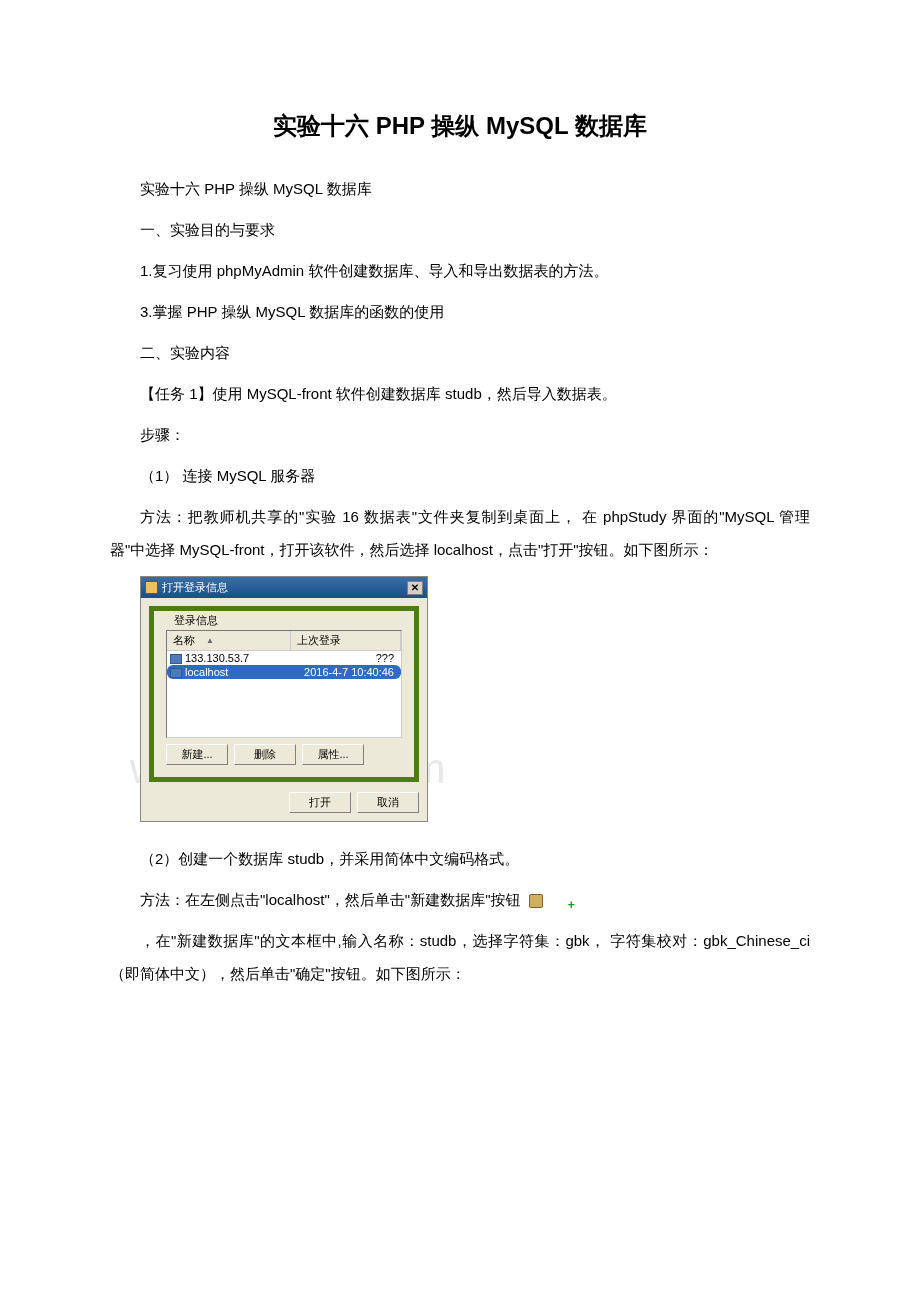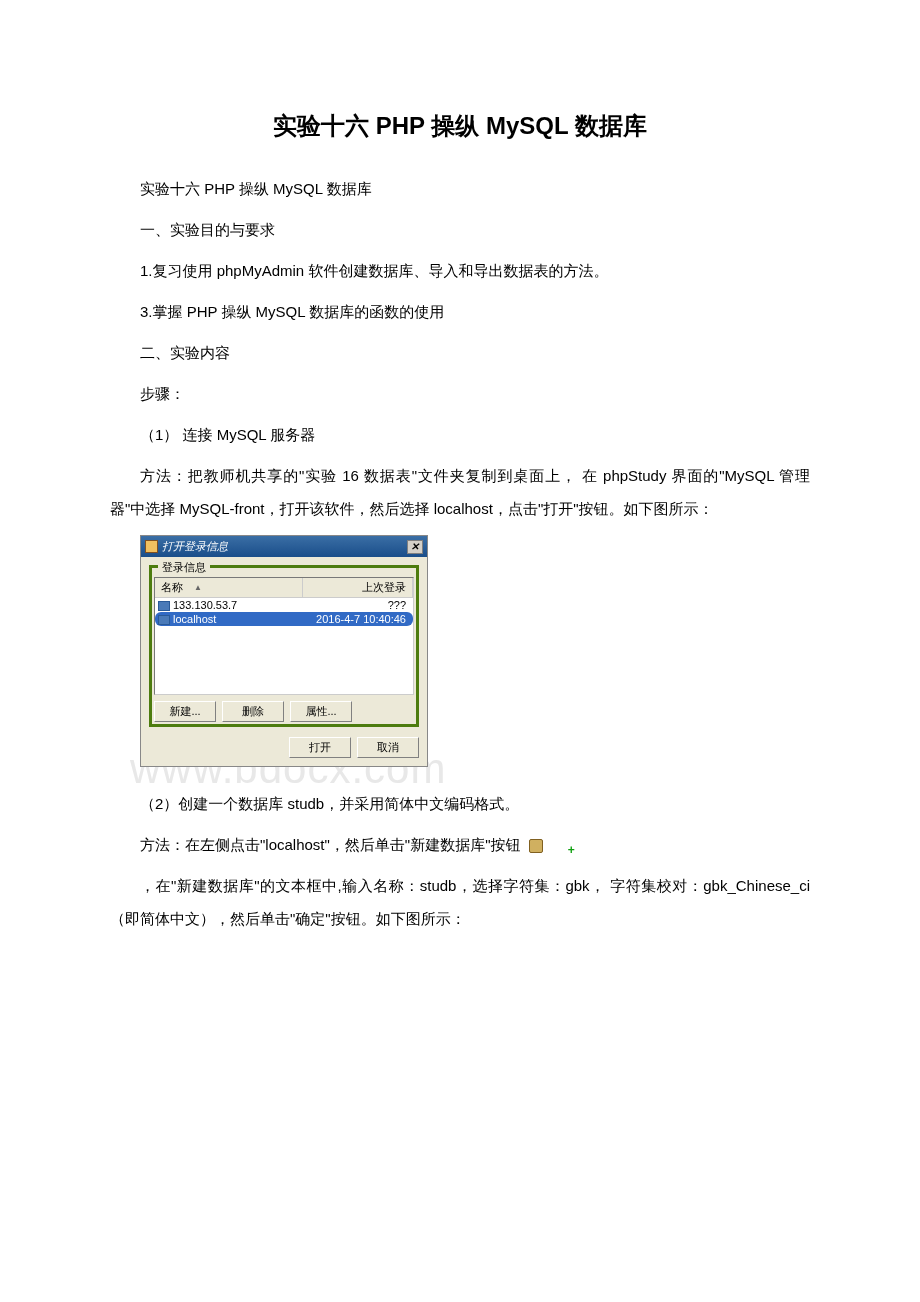--- a/index.html
+++ b/index.html
@@ -53,21 +53,20 @@
       font-size: 11px;
       font-family: SimSun, sans-serif;
     }
     .dialog-titlebar {
       background: linear-gradient(to bottom, #3a6ea5, #1a4e8a);
       color: #fff;
       padding: 3px 4px;
       display: flex;
       align-items: center;
       justify-content: space-between;
-      font-style: italic;
     }
     .dialog-titlebar-left {
       display: flex;
       align-items: center;
       gap: 4px;
     }
     .dialog-icon {
       width: 13px;
       height: 13px;
       background: #f0c060;
@@ -82,22 +81,22 @@
       align-items: center;
       justify-content: center;
       font-size: 10px;
       color: #000;
       font-weight: bold;
     }
     .dialog-body {
       padding: 8px;
     }
     .fieldset {
-      border: 3px solid #4d7c0f;
-      padding: 2px;
+      border: 5px solid #4d7c0f;
+      padding: 12px;
     }
     .fieldset-label {
       background: #ece9d8;
       position: relative;
       top: -10px;
       left: 4px;
       padding: 0 4px;
       display: inline-block;
     }
     .list-table {
@@ -120,24 +119,24 @@
       display: flex;
       align-items: center;
       gap: 11px;
     }
     .sort-arrow {
       font-size: 8px;
       color: #666;
     }
     .list-header-col.login {
       width: 110px;
-      text-align: right;
+      text-align: left;
     }
     .list-rows {
-      height: 96px;
+      height: 86px;
     }
     .list-row {
       display: flex;
       padding: 1px 3px;
     }
     .list-row.selected {
       background: #316ac5;
       color: #fff;
       border-radius: 6px;
     }
@@ -222,20 +221,21 @@
   <p class="para-indent">实验十六 PHP 操纵 MySQL 数据库</p>
 
   <p class="para-indent">一、实验目的与要求</p>
 
   <p class="para-indent">1.复习使用 phpMyAdmin 软件创建数据库、导入和导出数据表的方法。</p>
   <p class="para-indent">3.掌握 PHP 操纵 MySQL 数据库的函数的使用</p>
 
   <p class="para-indent">二、实验内容</p>
 
 
+  <p class="para-indent">【任务 1】使用 MySQL-front 软件创建数据库 studb，然后导入数据表。</p>
 
   <p class="para-indent">步骤：</p>
 
   <p class="para-indent">（1） 连接 MySQL 服务器</p>
 
   <p class="para-indent">方法：把教师机共享的"实验 16 数据表"文件夹复制到桌面上， 在 phpStudy 界面的"MySQL 管理器"中选择 MySQL-front，打开该软件，然后选择 localhost，点击"打开"按钮。如下图所示：</p>
 
   <div class="dialog-wrapper">
     <div class="dialog">
       <div class="dialog-titlebar">

